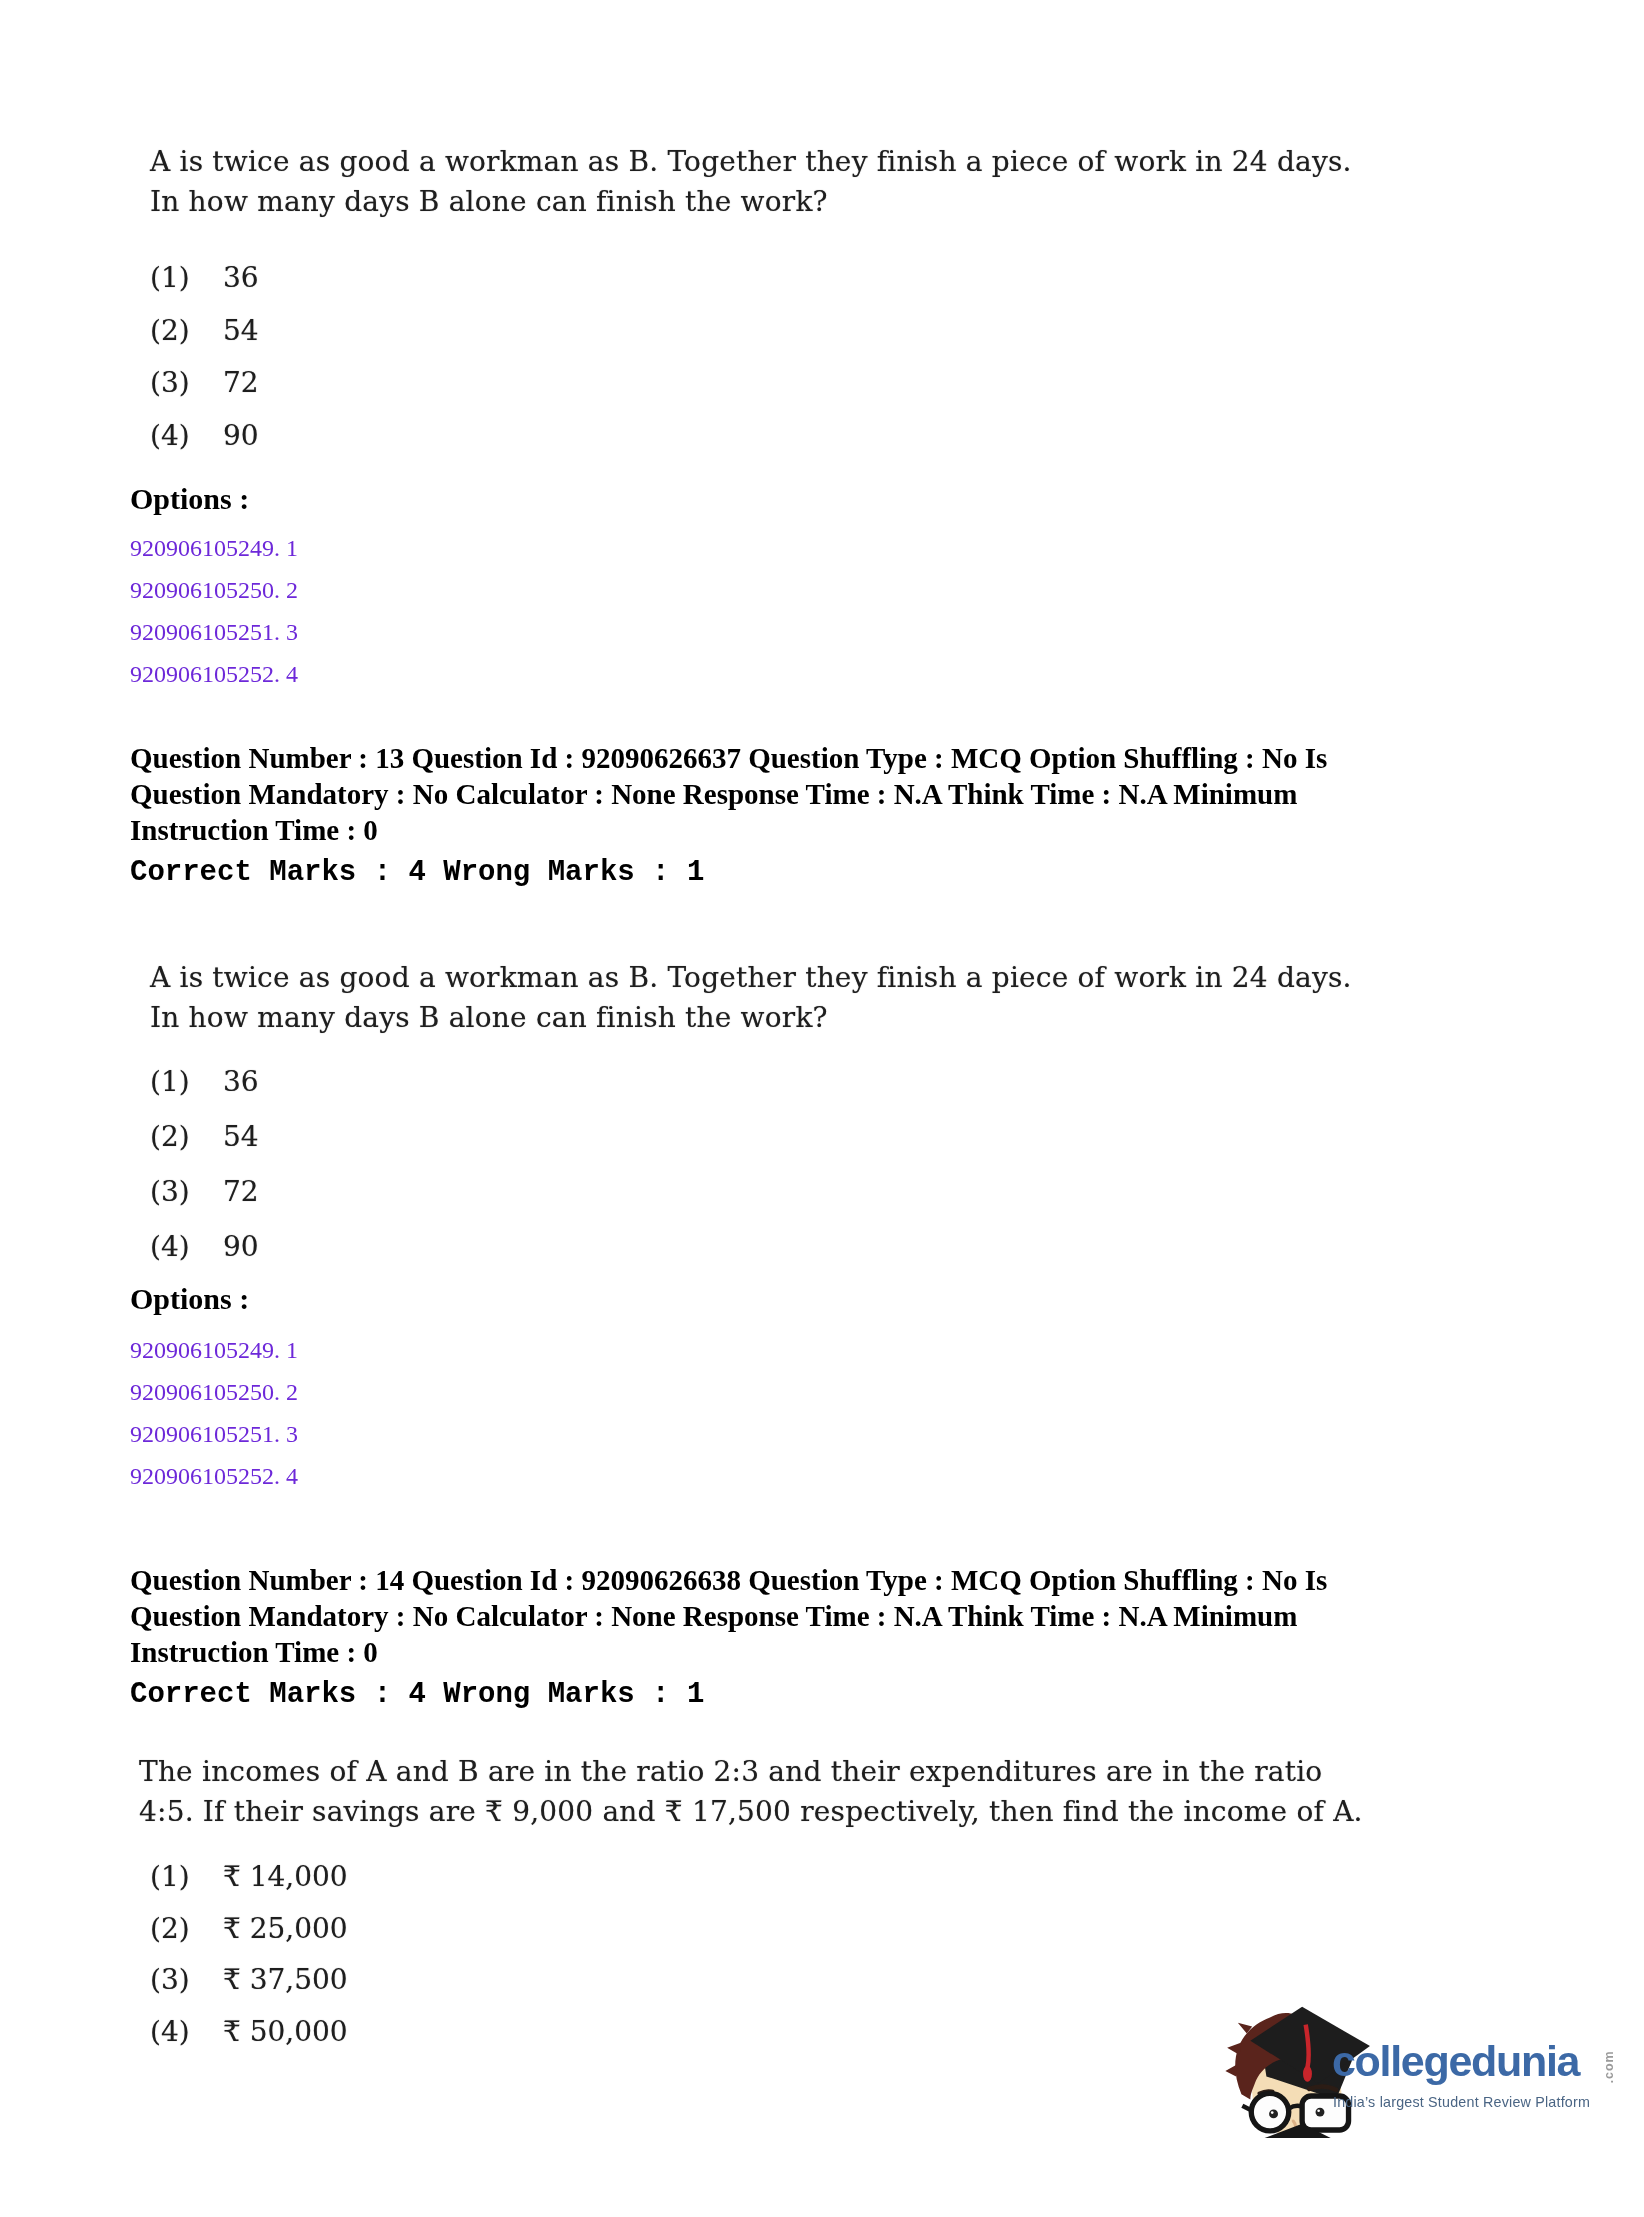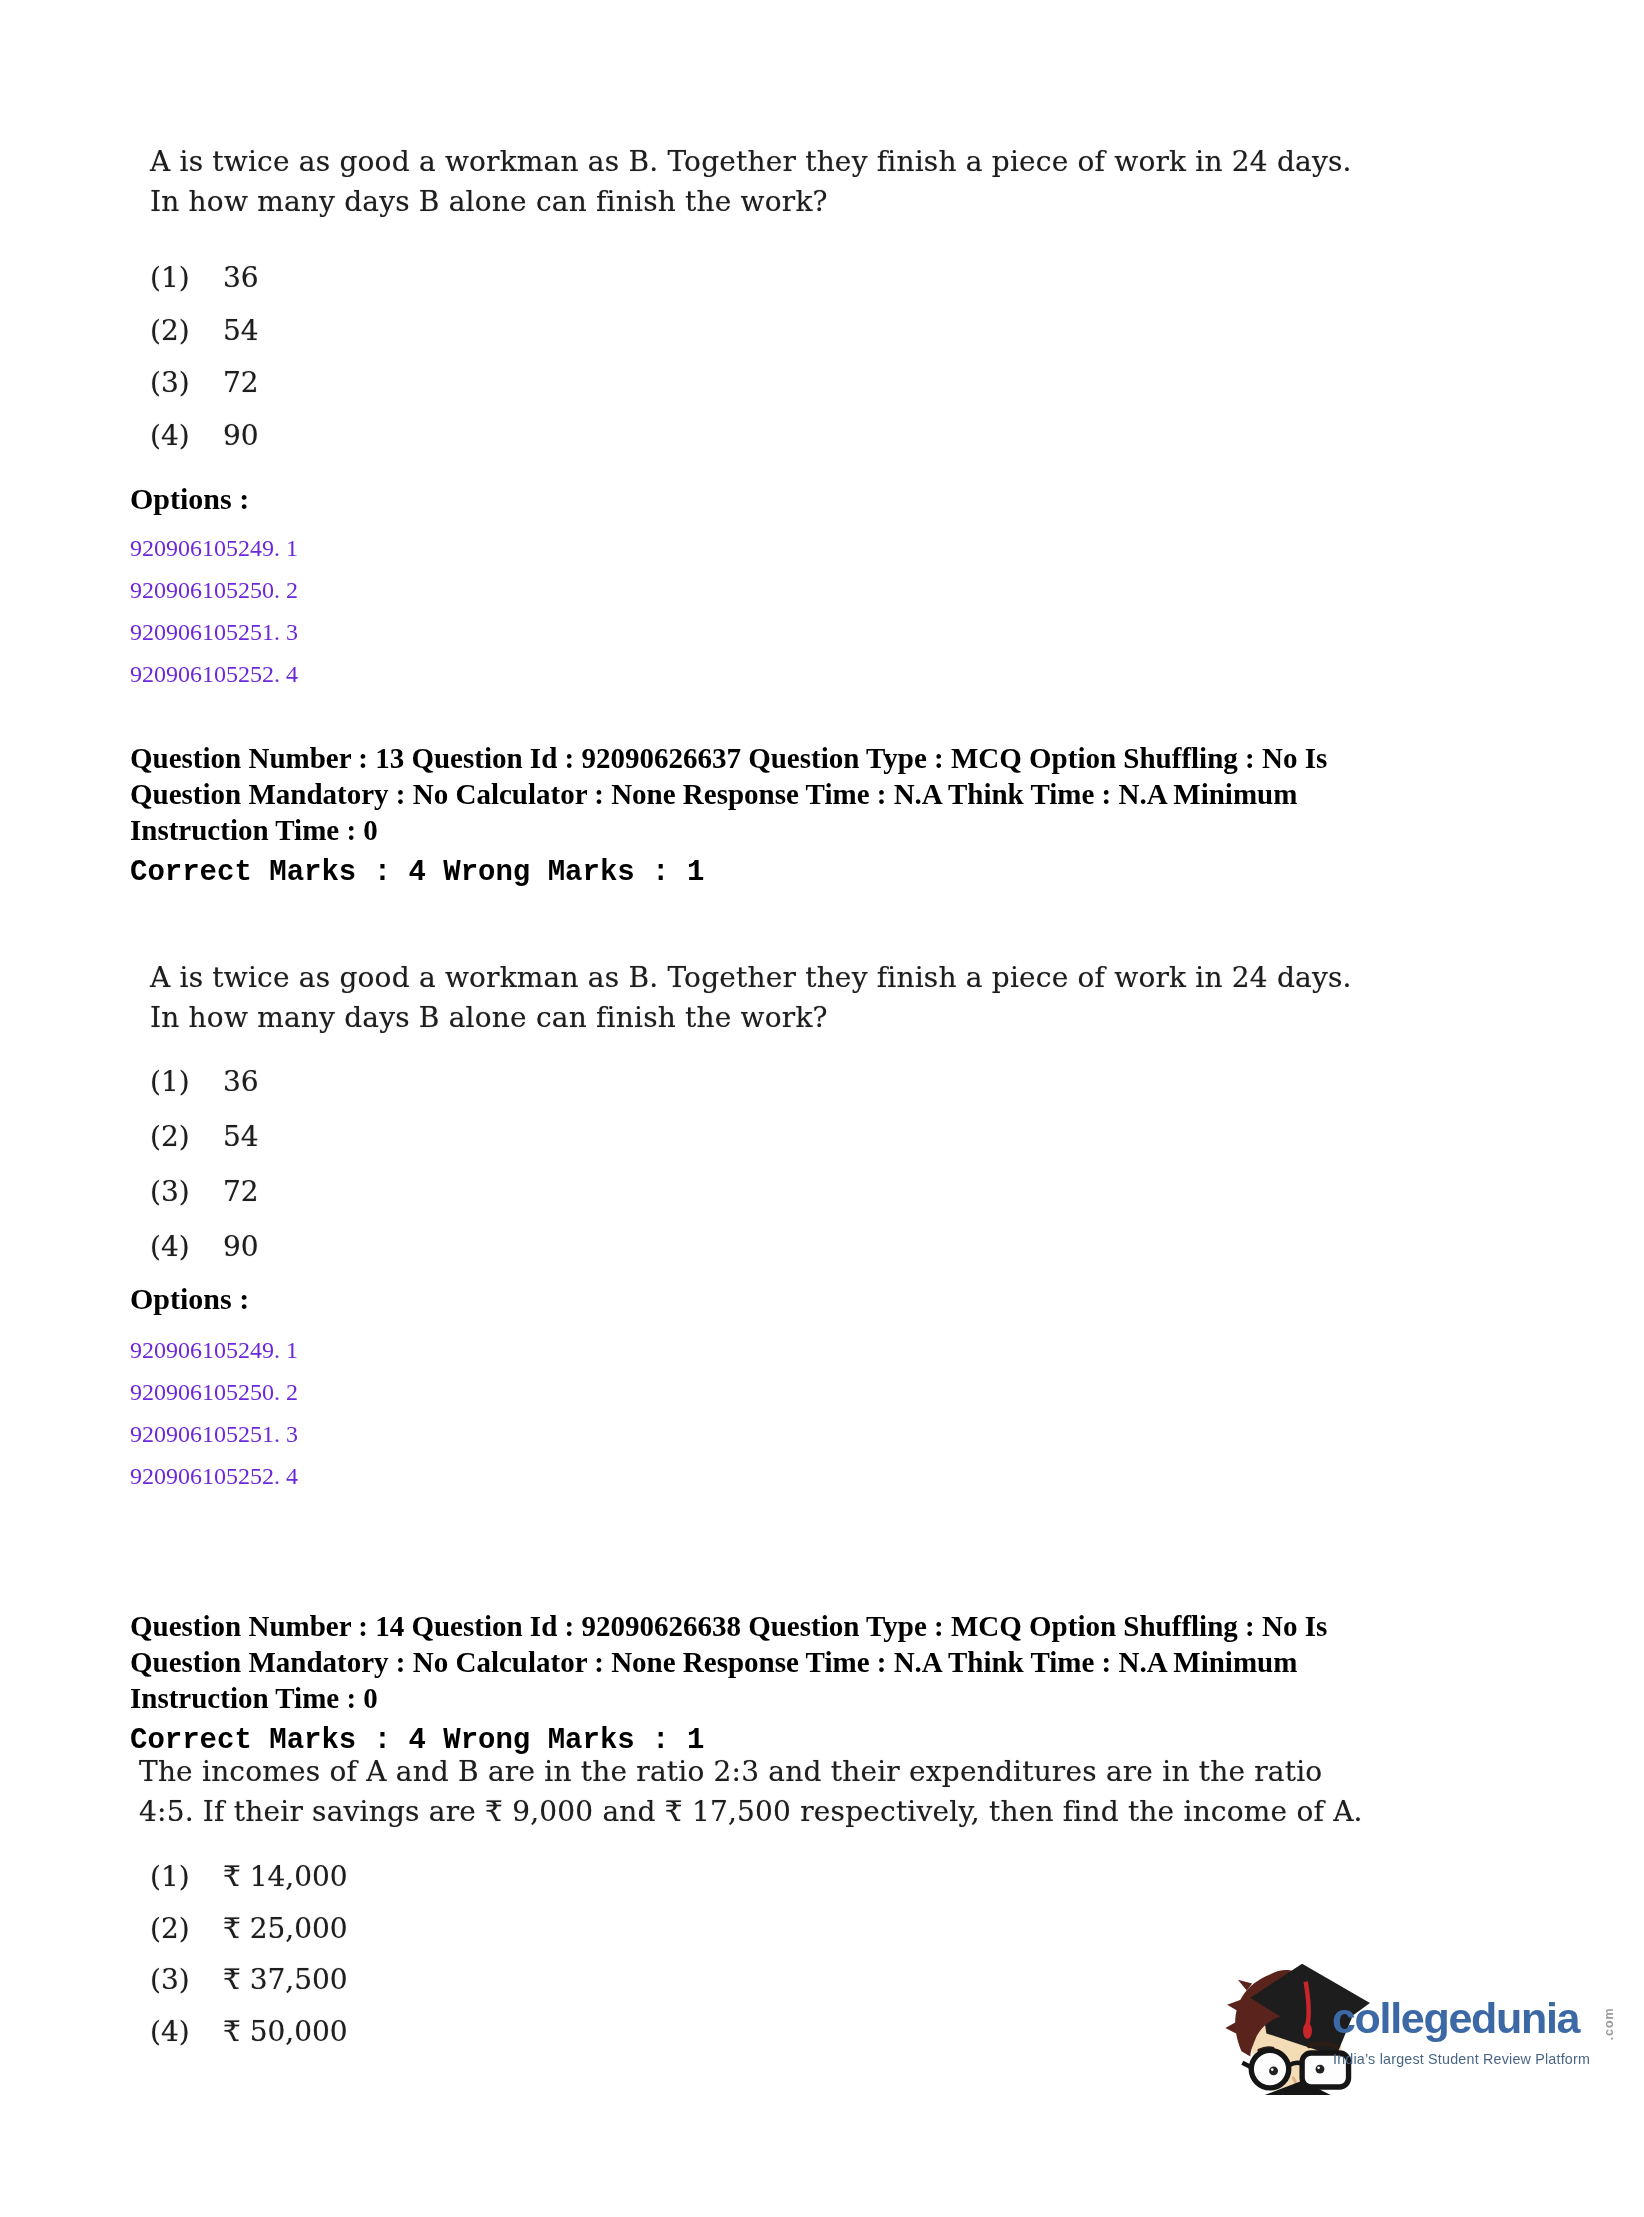--- a/index.html
+++ b/index.html
@@ -21,21 +21,21 @@
   .sp62 .choice-row { margin-bottom:15px; }
   .sp58 .choice-row { margin-bottom:11.6px; }
 
   
   .meta-line { font-weight:bold; font-size:29px; line-height:36px; white-space:pre; color:#000; }
   .marks-line { margin-top:7.2px;font-family:Liberation Mono, monospace; }
   .opt-label { font-weight:bold; font-size:30px; color:#000; }
   .id-line { font-size:24px; line-height:42px; white-space:pre; color:#6d28d9; }
 
   
-  #logo { left:1218px; top:1951px; width:426px; height:144px; }
+  #logo { left:1218px; top:1994px; width:426px; height:144px; }
   #logo .brand { position:absolute; left:114px; top:45px;
     font-family:"Liberation Sans", sans-serif; font-weight:bold;
     font-size:43px; line-height:45px; letter-spacing:-1.3px; }
   #logo .domain { position:absolute; left:398px; top:75px; width:47px; height:14.3px;
     font-family:"Liberation Sans", sans-serif; font-weight:bold; font-size:12.5px;
     letter-spacing:0.9px; transform:rotate(-90deg); transform-origin:left bottom; }
   #logo .tagline { position:absolute; left:115px; top:100px;
     font-family:"Liberation Sans", sans-serif; font-weight:normal;
     font-size:14.3px; letter-spacing:0.2px; white-space:pre; }
   #logo svg { position:absolute; left:7.2px; top:10.7px; }
@@ -109,21 +109,21 @@
 
 <div class="abs opt-label" style="left:130px; top:1282px;">Options :</div>
 
 <section class="abs" style="left:130px; top:1329px;">
   <div class="id-line">920906105249. 1</div>
   <div class="id-line">920906105250. 2</div>
   <div class="id-line">920906105251. 3</div>
   <div class="id-line">920906105252. 4</div>
 </section>
 
-<section class="abs" style="left:130px; top:1562px;margin-top:46px;">
+<section class="abs" style="left:130px; top:1562px;">
   <div class="meta-line">Question Number : 14 Question Id : 92090626638 Question Type : MCQ Option Shuffling : No Is</div>
   <div class="meta-line">Question Mandatory : No Calculator : None Response Time : N.A Think Time : N.A Minimum</div>
   <div class="meta-line">Instruction Time : 0</div>
   <div class="meta-line marks-line">Correct Marks : 4 Wrong Marks : 1</div>
 </section>
 
 <section class="abs scan" style="left:139px; top:1752px;">
   <div class="qline">The incomes of A and B are in the ratio 2:3 and their expenditures are in the ratio</div>
   <div class="qline">4:5. If their savings are ₹ 9,000 and ₹ 17,500 respectively, then find the income of A.</div>
 </section>

